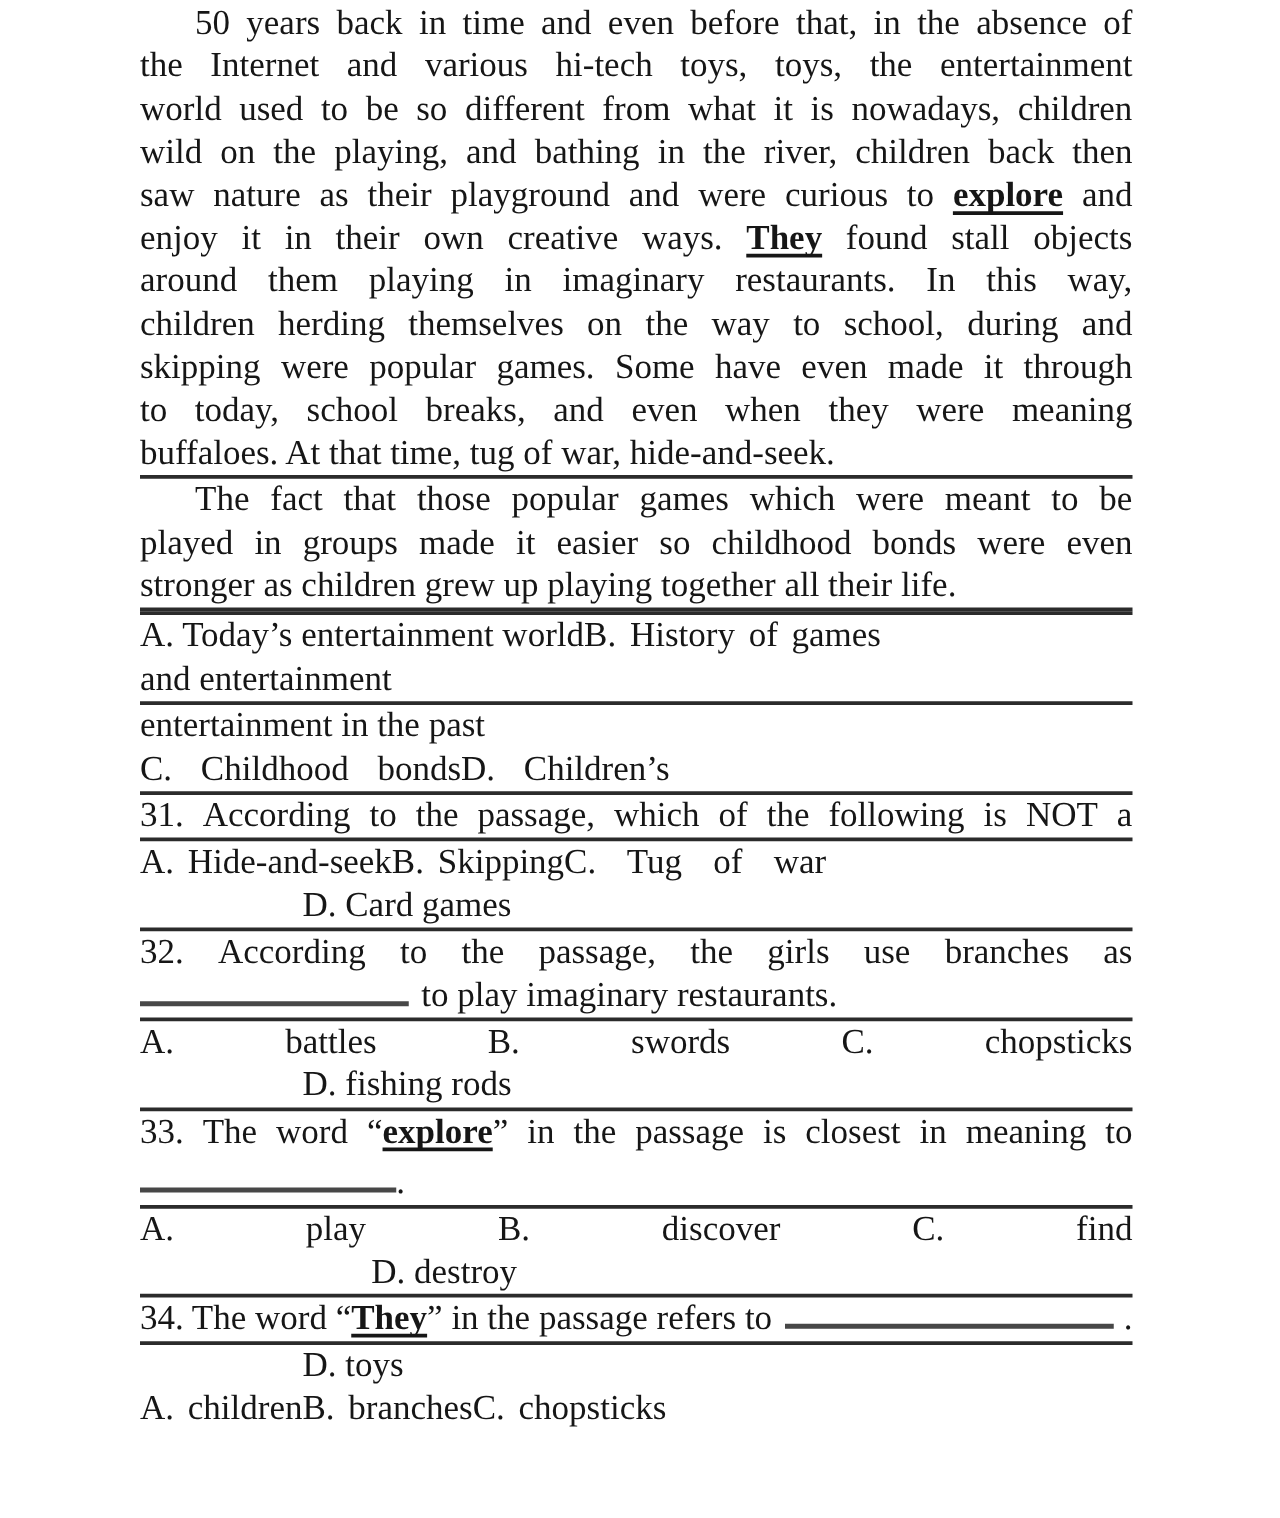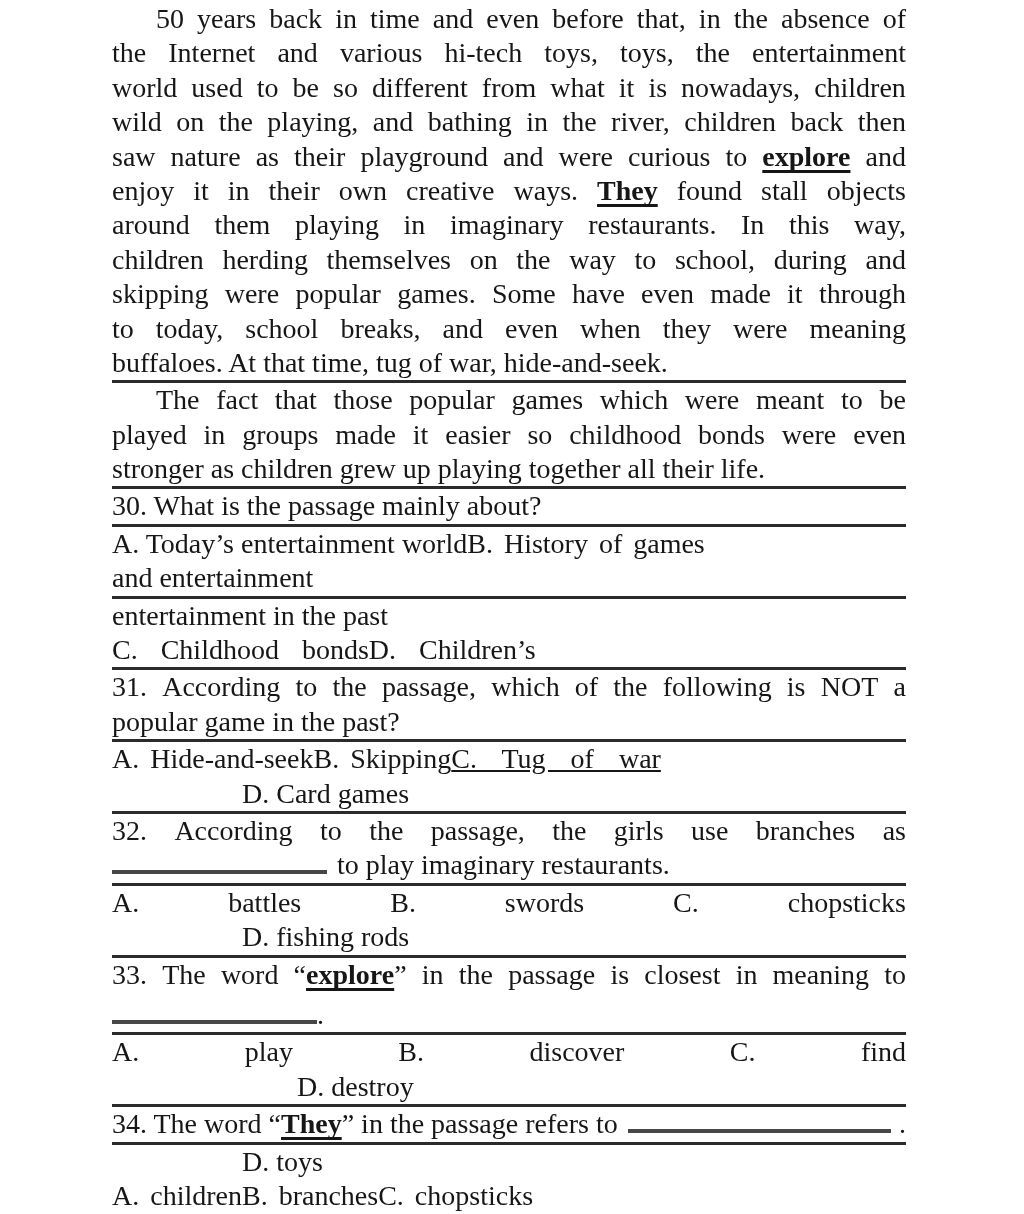--- a/index.html
+++ b/index.html
@@ -19,21 +19,21 @@
     line-height:34.4px;
     white-space:nowrap;
   }
   
   .jwords{display:flex;justify-content:space-between;align-items:baseline;}
   .jwords > span{flex:0 0 auto;white-space:pre;}
   
   .grow{display:flex;align-items:baseline;}
   .grp{flex:0 0 auto;white-space:pre;}
   .ws1{word-spacing:4px;}
-  .ws2{word-spacing:18px;text-decoration:underline;}
+  .ws2{word-spacing:18px;}
   .ws3{word-spacing:16px;}
   .ind{padding-left:44px;}
   .bu{
     font-weight:700;
     text-decoration:underline;
     text-decoration-thickness:2.5px;
     text-underline-offset:4px;
     text-decoration-skip-ink:none;
   }
   .rule{height:3px;background:#2b2b2b;}
@@ -213,21 +213,20 @@
         <span>so</span>
         <span>childhood</span>
         <span>bonds</span>
         <span>were</span>
         <span>even</span>
       </div>
     <div class="line">stronger as children grew up playing together all their life.</div>
   </div>
   <div class="rule"></div>
 
-  <div class="line">30. What is the passage mainly about?</div>
   <div class="rule"></div>
 
   <div>
     <div class="line grow">
       <span class="grp">A. Today’s entertainment world</span>
       <span class="grp ws1">B. History of games</span>
     </div>
     <div class="line">and entertainment</div>
   </div>
   <div class="rule"></div>
@@ -249,21 +248,20 @@
         <span>the</span>
         <span>passage,</span>
         <span>which</span>
         <span>of</span>
         <span>the</span>
         <span>following</span>
         <span>is</span>
         <span>NOT</span>
         <span>a</span>
       </div>
-    <div class="line">popular game in the past?</div>
   </div>
   <div class="rule"></div>
 
   <div>
     <div class="line grow">
       <span class="grp ws1">A. Hide-and-seek</span>
       <span class="grp ws1">B. Skipping</span>
       <span class="grp ws2">C. Tug of war</span>
     </div>
     <div class="line dline-130">D. Card games</div>

